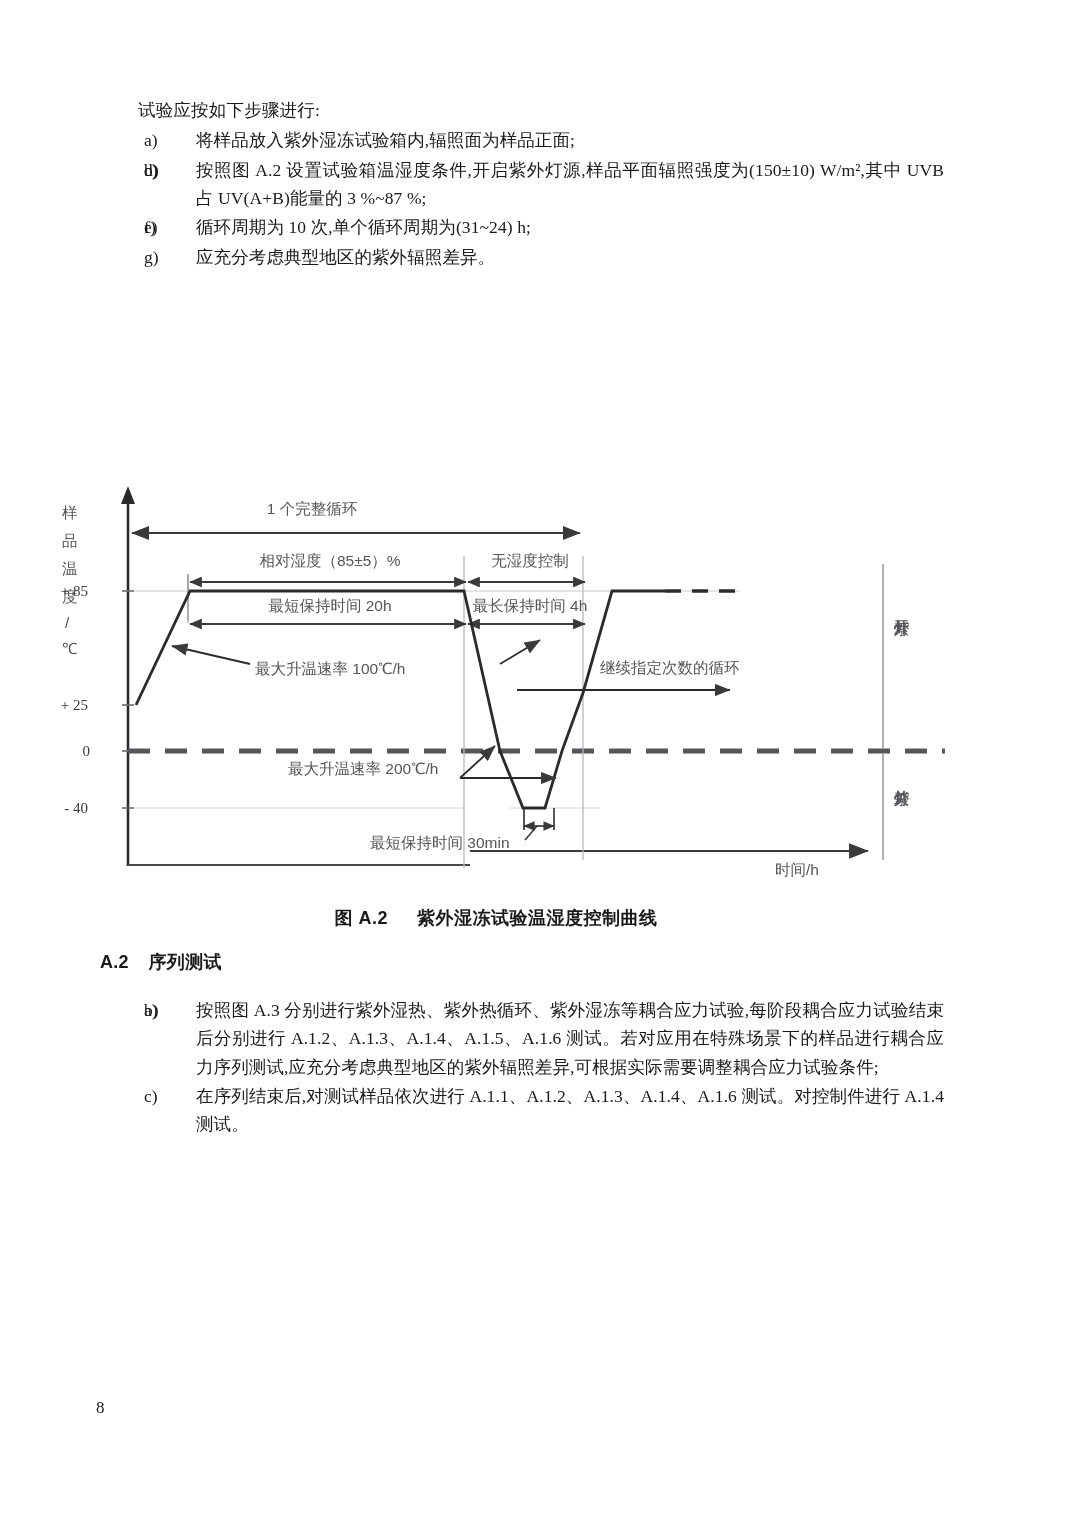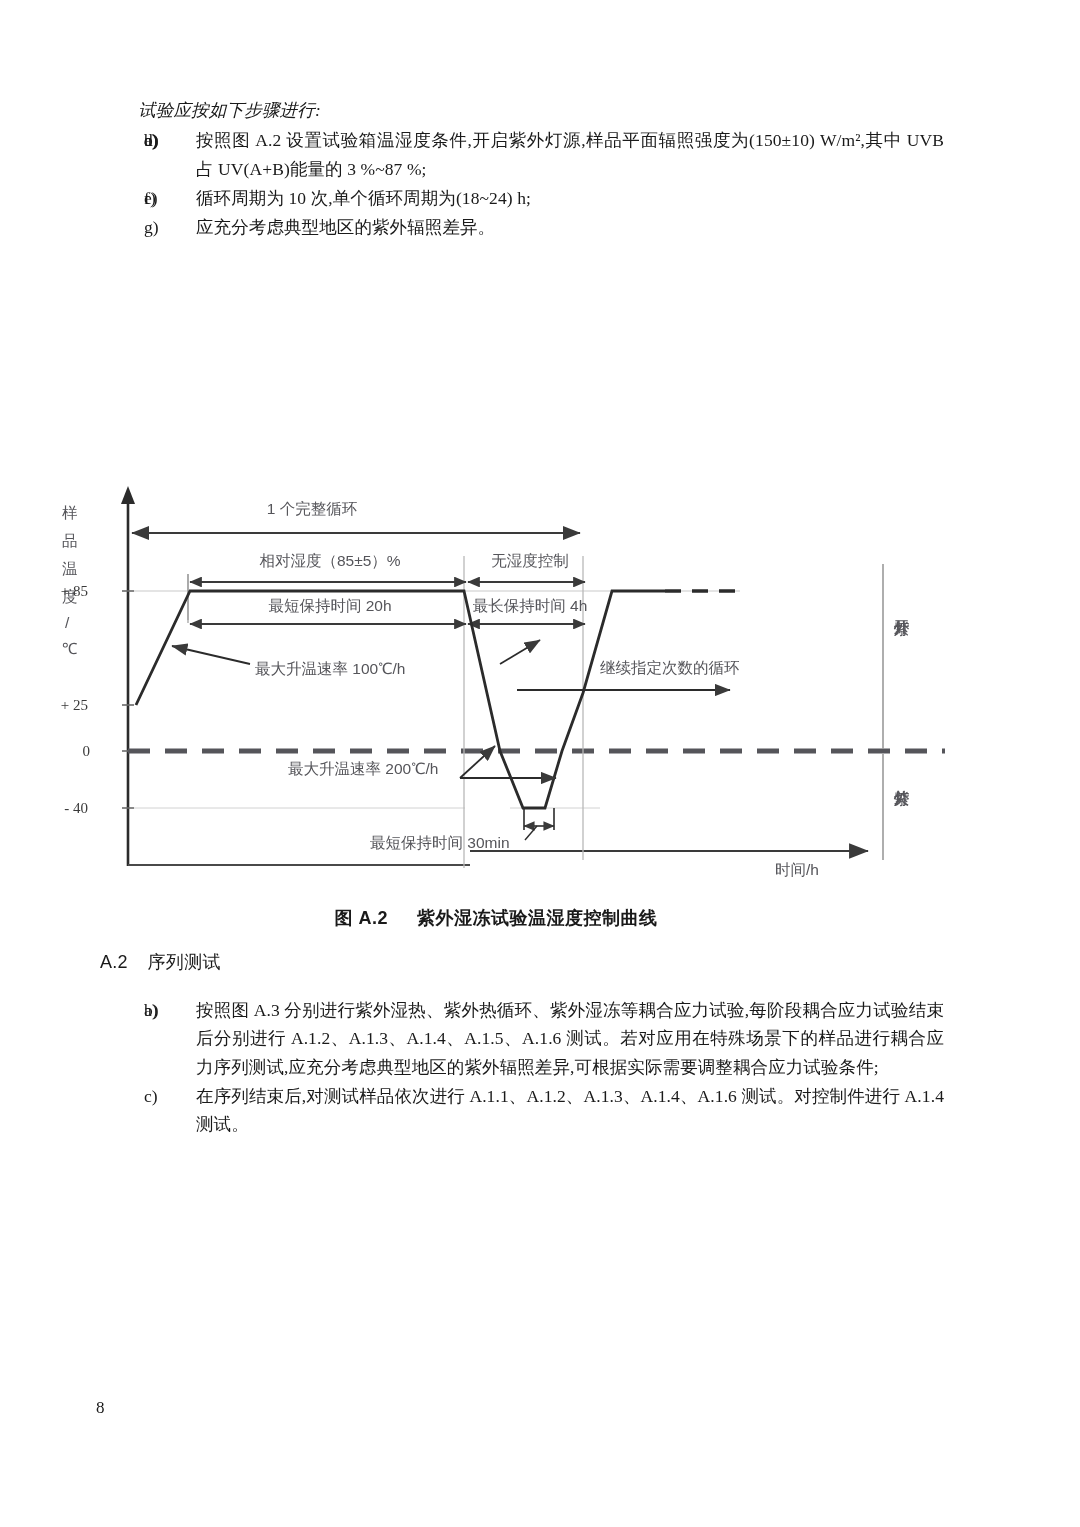--- a/index.html
+++ b/index.html
@@ -29,21 +29,20 @@
     left: 138px;
     top: 96px;
     width: 806px;
   }
 
   .lead {
     font-size: 17.5px;
     line-height: 1.62;
     margin: 0 0 2px 0;
     letter-spacing: 0.2px;
-    font-style: italic;
   }
 
   ol.alpha {
     list-style: none;
     margin: 0;
     padding: 0;
   }
   ol.alpha > li {
     position: relative;
     padding-left: 58px;
@@ -83,21 +82,21 @@
     font-family: "Liberation Sans", sans-serif;
     letter-spacing: 0.5px;
   }
   .fig-caption .gap { display: inline-block; width: 18px; }
 
   .sec-head {
     position: absolute;
     left: 100px;
     top: 950px;
     font-size: 18px;
-    font-weight: normal;
+    font-weight: bold;
     font-family: "Liberation Sans", sans-serif;
     letter-spacing: 0.3px;
   }
   .sec-head .gap { display: inline-block; width: 9px; }
 
   .content2 {
     position: absolute;
     left: 138px;
     top: 995px;
     width: 806px;
@@ -123,37 +122,38 @@
 </head>
 <body>
 
 <div class="page">
 
   <div class="content">
     <p class="lead">试验应按如下步骤进行:</p>
     <ol class="alpha">
       <li>
         <span class="marker">a)</span>
+        <span>将样品放入紫外湿冻试验箱内,辐照面为样品正面;</span>
       </li>
       <li>
         <span class="marker">b)</span>
       </li>
       <li>
         <span class="marker">c)</span>
       </li>
       <li>
         <span class="marker">d)</span>
         <span>按照图 A.2 设置试验箱温湿度条件,开启紫外灯源,样品平面辐照强度为(150±10) W/m²,其中 UVB 占 UV(A+B)能量的 3 %~87 %;</span>
       </li>
       <li>
         <span class="marker">e)</span>
       </li>
       <li>
         <span class="marker">f)</span>
-        <span>循环周期为 10 次,单个循环周期为(18~24) h;</span>
+        <span>循环周期为 10 次,单个循环周期为(31~24) h;</span>
       </li>
       <li>
         <span class="marker">g)</span>
         <span>应充分考虑典型地区的紫外辐照差异。</span>
       </li>
     </ol>
   </div>
 
   <div class="figure-wrap">
     <svg class="figure-svg" width="1000" height="440" viewBox="0 0 1000 440">

